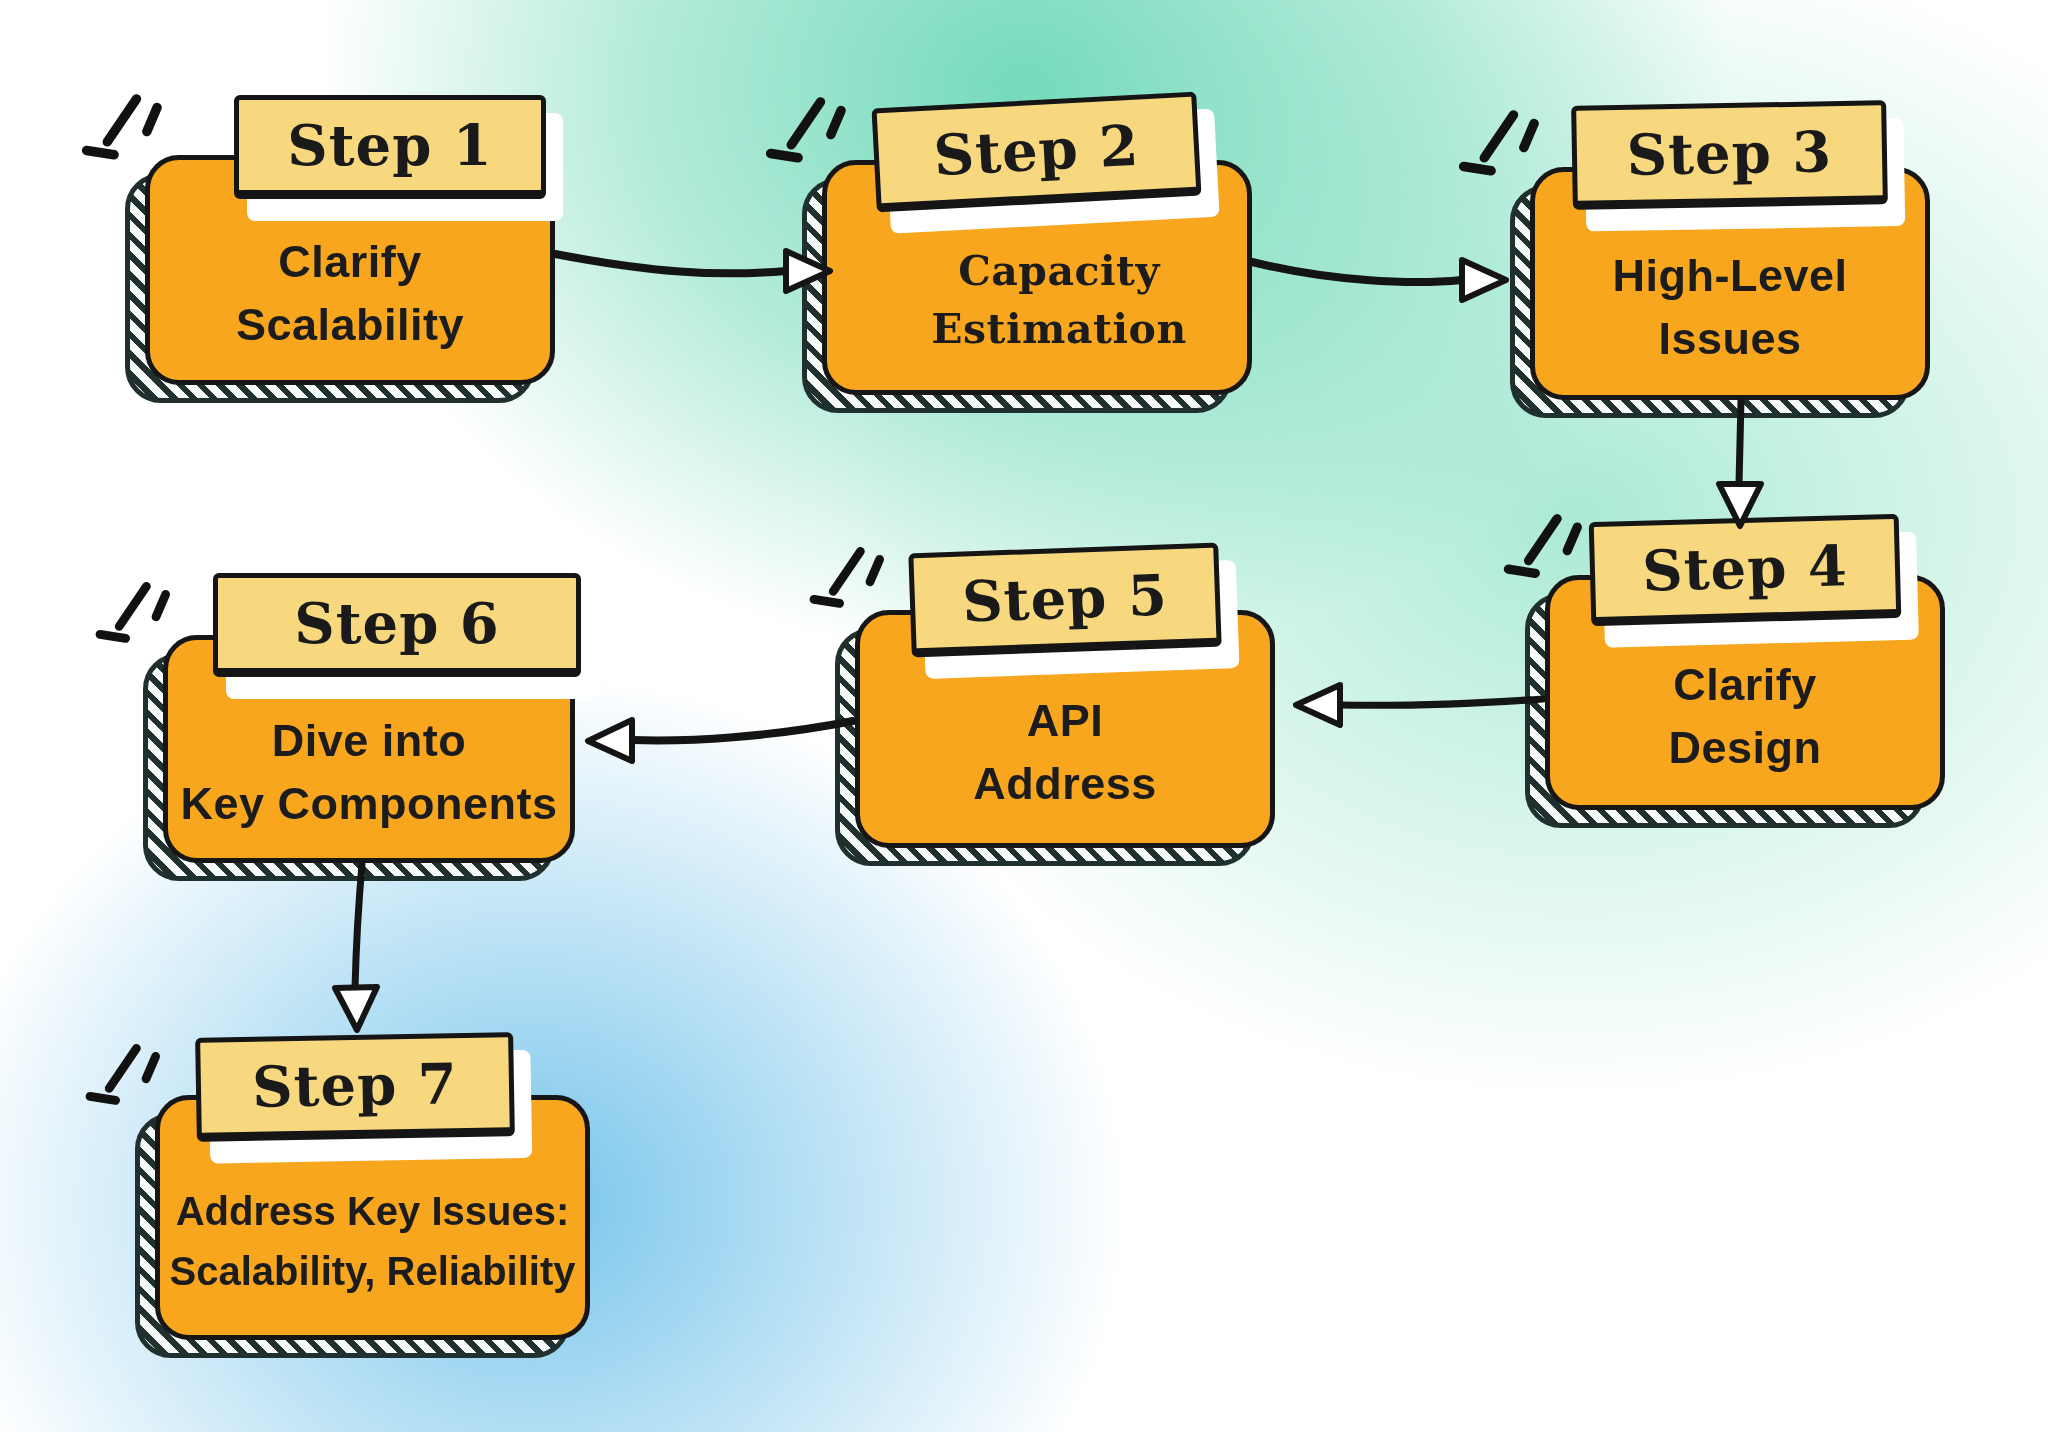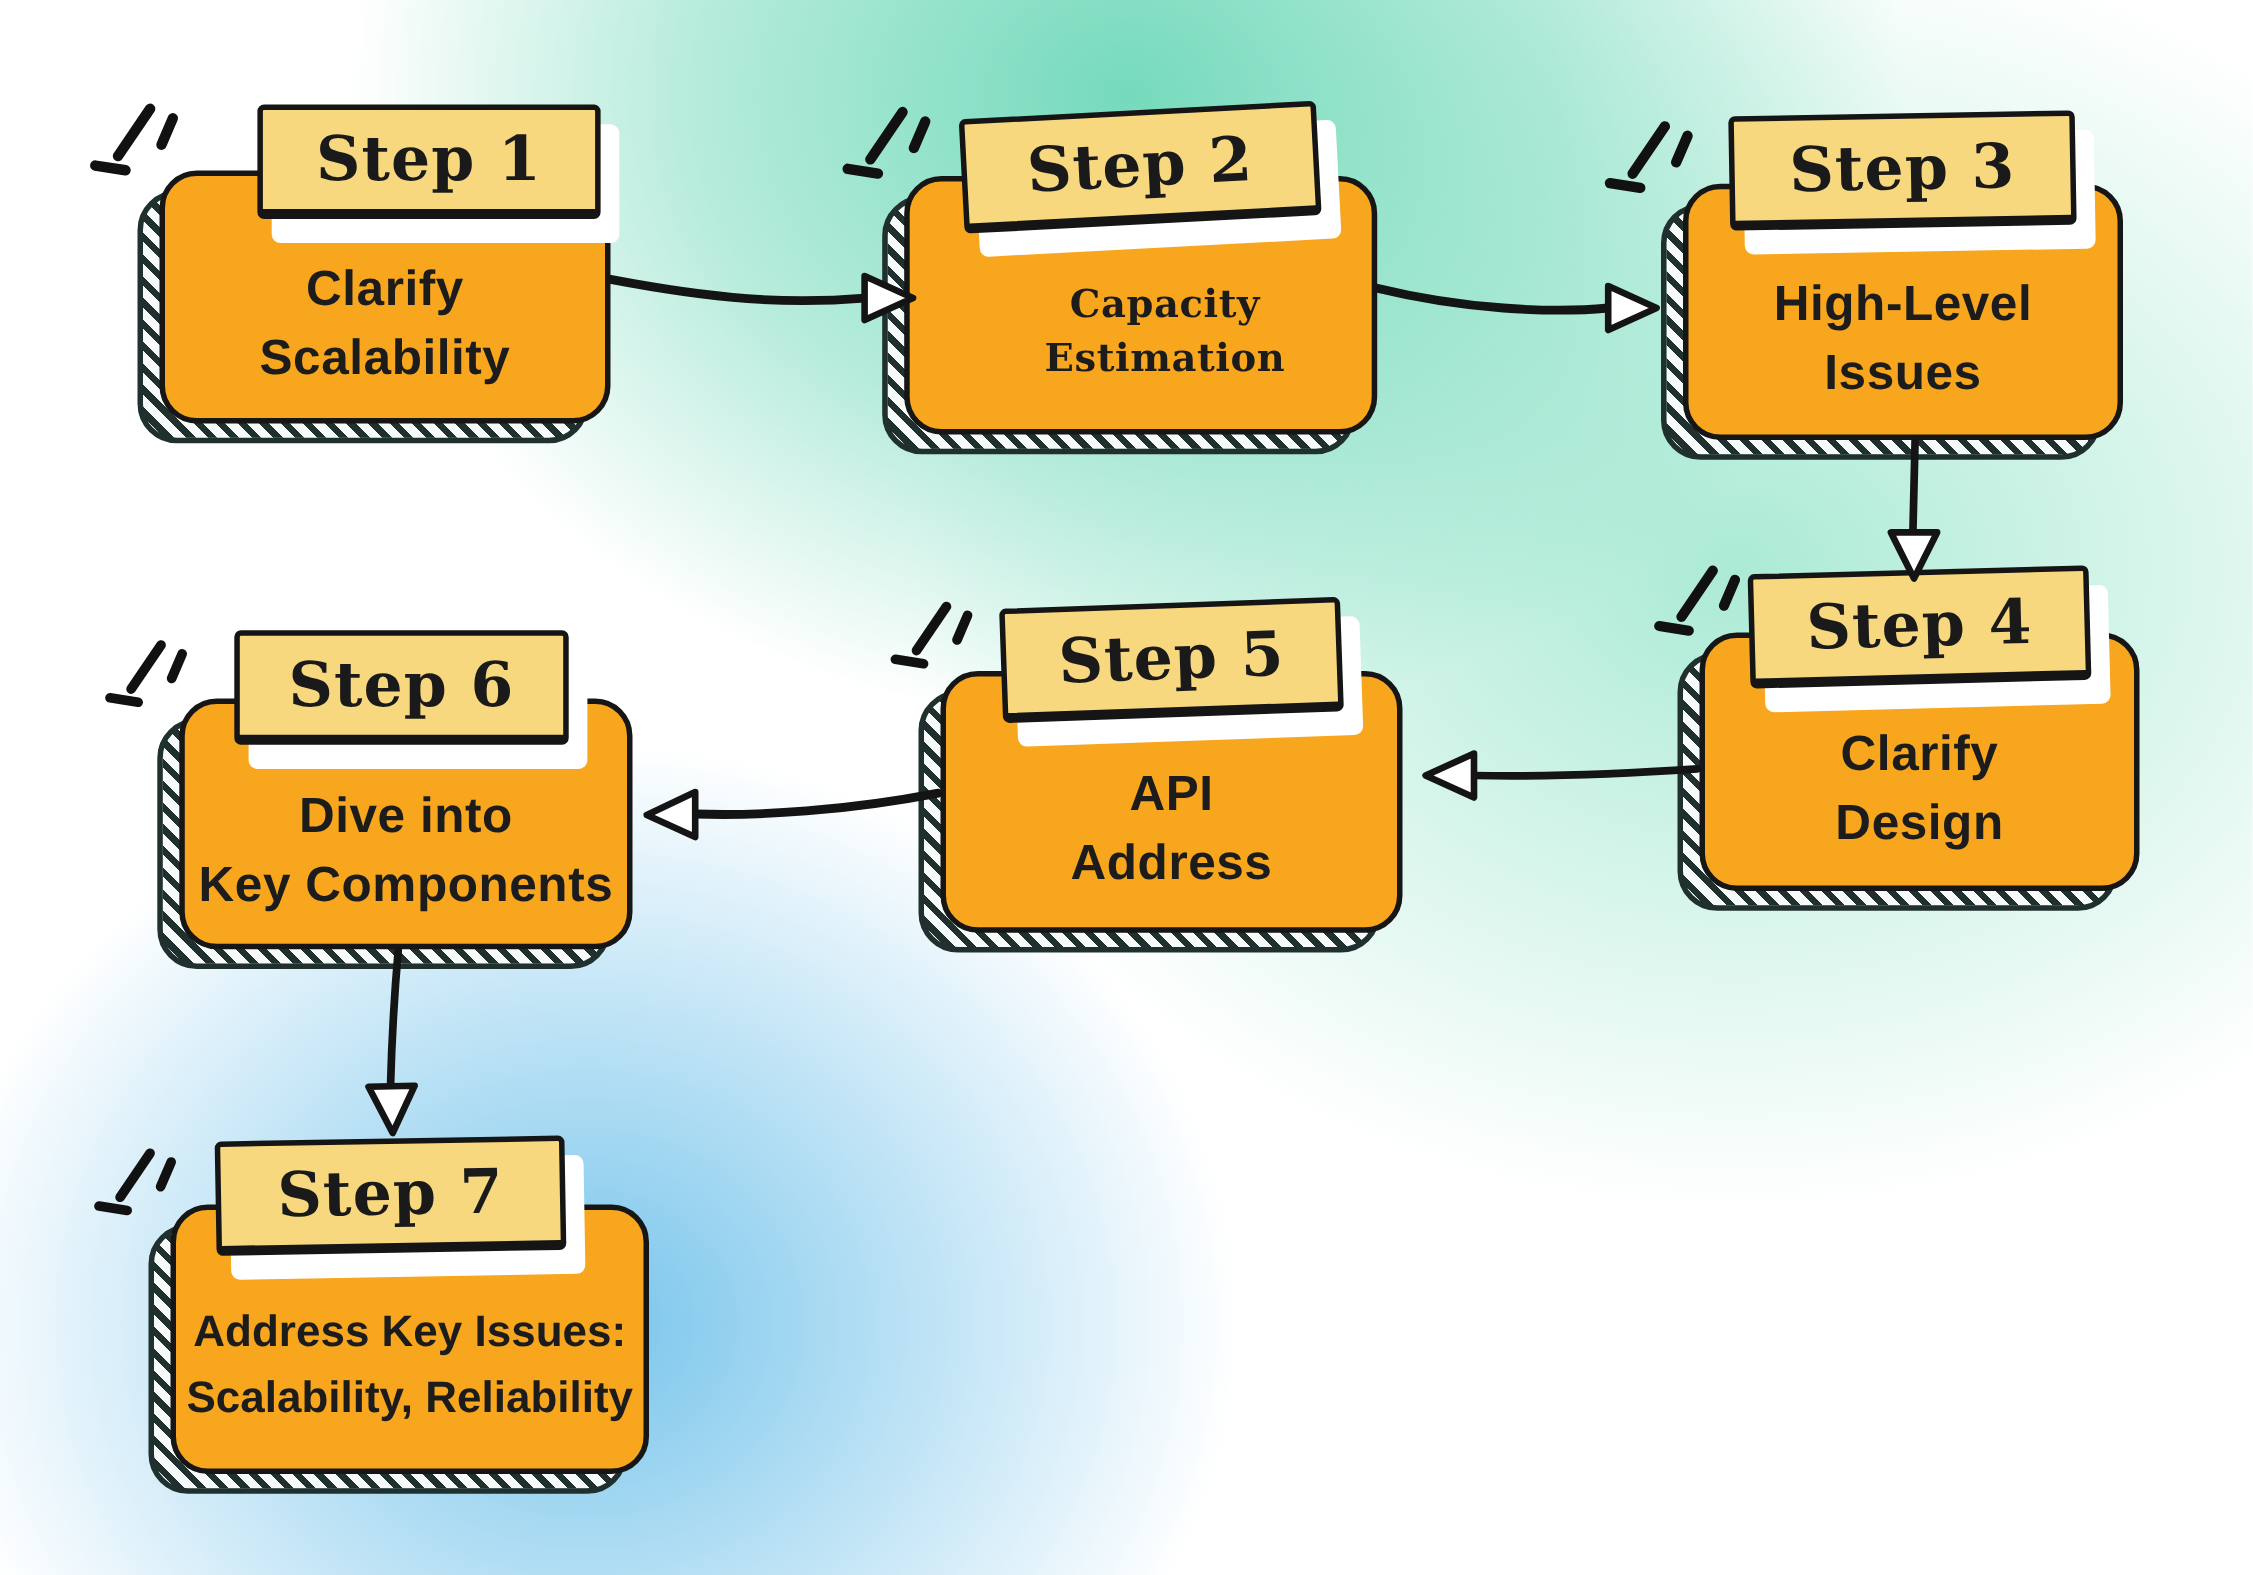--- a/index.html
+++ b/index.html
@@ -37,21 +37,21 @@
     white-space:pre-line;
     font-weight:700;
     font-size:45px;
     line-height:1.4;
     color:#1c1c1c;
     padding-top:46px;
     letter-spacing:0.5px;
   }
   .title.serif{
     font-family:"DejaVu Serif", serif;
-    font-size:35px;
+    font-size:41px;
     margin-left:44px;
   }
   .title.small{font-size:40px;line-height:1.5;letter-spacing:0;}
   .badge{
     position:absolute;
     height:104px;
     background:#F7D87E;
     border:5px solid #151515;
     border-bottom-width:9px;
     border-radius:6px;
@@ -116,21 +116,21 @@
     </div>
     <div class="badge" style="left:55px;top:-62px;width:310px;transform:rotate(-2deg);">Step 5</div>
   </div>
 
   <div class="step" style="left:163px;top:635px;width:412px;height:228px;">
     <div class="hatch"></div>
     <div class="box">
       <div class="title">Dive into
 Key Components</div>
     </div>
-    <div class="badge" style="left:50px;top:-62px;width:304px;">Step 6</div>
+    <div class="badge" style="left:50px;top:-62px;width:368px;">Step 6</div>
   </div>
 
   <div class="step" style="left:155px;top:1095px;width:435px;height:245px;">
     <div class="hatch"></div>
     <div class="box">
       <div class="title small">Address Key Issues:
 Scalability, Reliability</div>
     </div>
     <div class="badge" style="left:41px;top:-60px;width:318px;transform:rotate(-1deg);">Step 7</div>
   </div>

